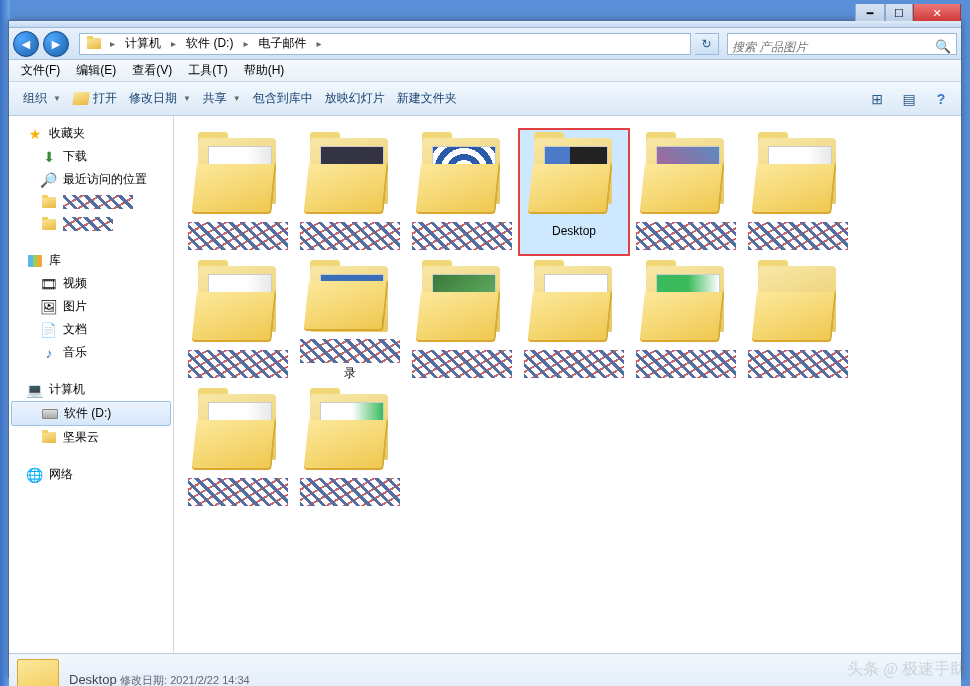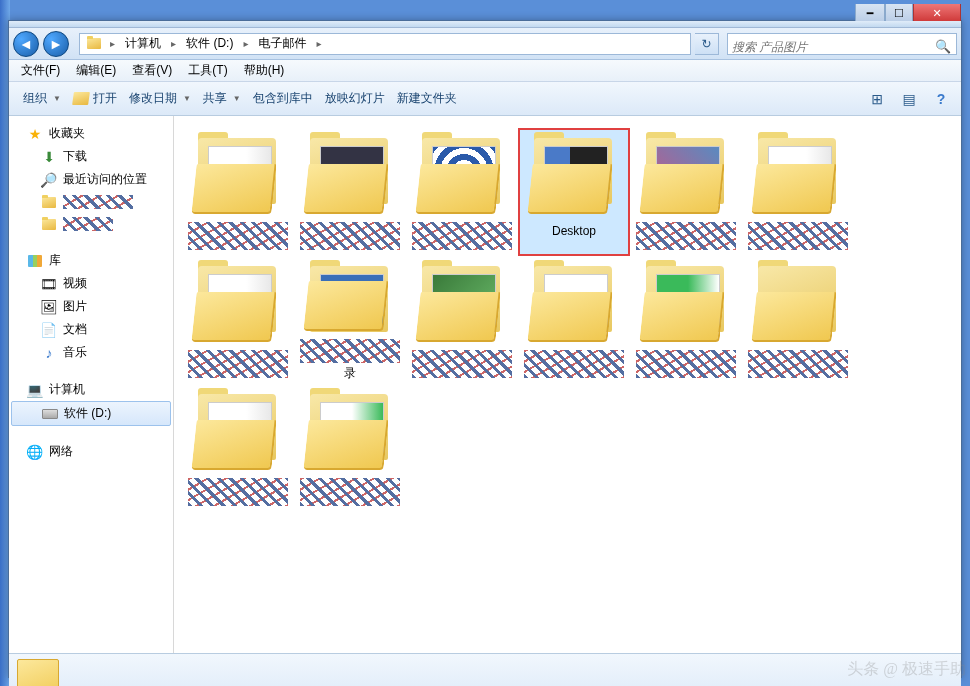--- a/index.html
+++ b/index.html
@@ -198,20 +198,26 @@
         <div class="sb-header">
             <span class="sb-icon">💻</span>
             <span>计算机</span>
           </div>
         <div class="sb-item selected">
             <span class="sb-icon">
               <span class="drive-icon"></span>
             </span>
             <span>软件 (D:)</span>
           </div>
+        <div class="sb-item">
+            <span class="sb-icon">
+              <span class="folder-small"></span>
+            </span>
+            <span>坚果云</span>
+          </div>
       </div>
 
       <div class="sb-group">
         <div class="sb-header">
             <span class="sb-icon" style="color:#3a7acc">🌐</span>
             <span>网络</span>
           </div>
       </div>
     </div>
 
@@ -344,16 +350,19 @@
               <div class="folder-front"></div>
             </div>
           <div class="obscured"></div>
         </div>
       </div>
     </div>
   </div>
 
   <div class="statusbar">
     <div class="st-thumb"></div>
+    <div class="st-text">
+      <div><span class="st-name">Desktop</span> <span class="st-meta"><span>修改日期:</span> <span>2021/2/22 14:34</span></span></div>
+    </div>
   </div>
 </div>
 
 <div class="watermark">头条 @ 极速手助</div>
 
 </body></html>

